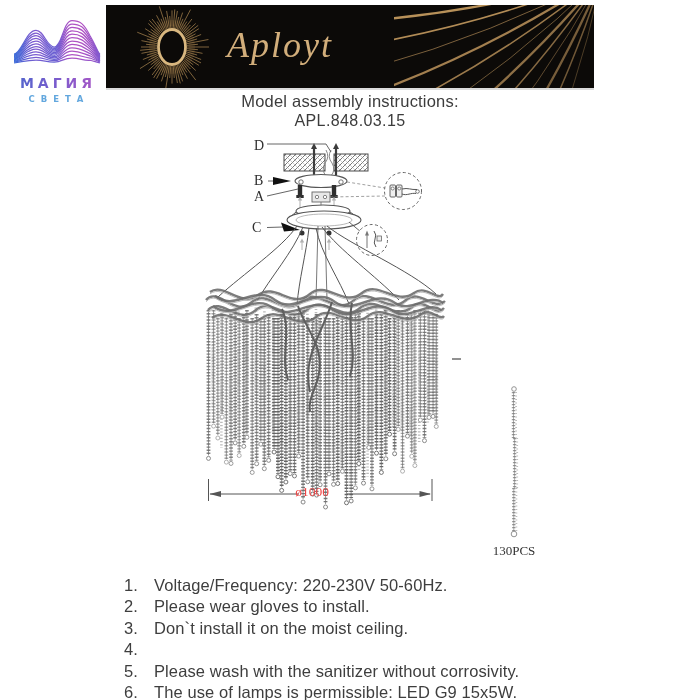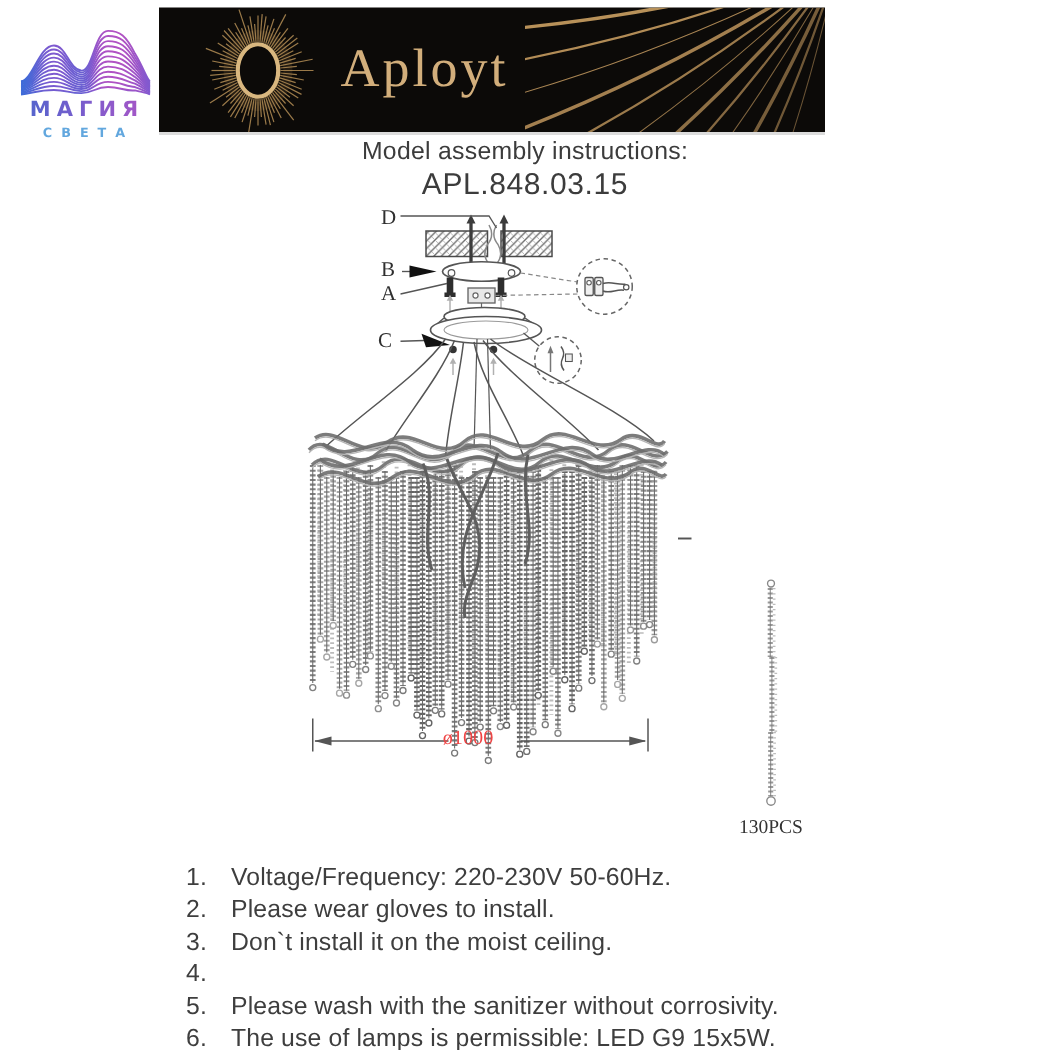--- a/index.html
+++ b/index.html
@@ -3,40 +3,40 @@
 <meta charset="utf-8">
 <style>
   html,body{margin:0;padding:0;background:#fff;}
   .page{position:relative;width:700px;height:700px;background:#ffffff;overflow:hidden;
         font-family:"Liberation Sans",sans-serif;}
 
   
   .logo{position:absolute;left:4px;top:4px;width:104px;text-align:center;}
   .logo svg{display:block;margin:0 auto;}
   .logo-title{font-family:"DejaVu Sans",sans-serif;font-size:14px;font-weight:700;
-              letter-spacing:4px;padding-left:4px;margin-top:1px;
+              letter-spacing:4px;padding-left:4px;margin-top:11px;
               background:linear-gradient(90deg,#4668cc,#7a5ccd,#b455c4);
               -webkit-background-clip:text;background-clip:text;color:transparent;
               -webkit-text-fill-color:transparent;}
   .logo-sub{font-family:"DejaVu Sans",sans-serif;font-size:8.5px;font-weight:700;
             letter-spacing:6px;padding-left:6px;color:#62a7de;margin-top:3px;}
 
-  .banner{position:absolute;left:106px;top:5px;width:444px;height:83px;background:#0c0a08;
-          box-shadow:0 2px 0 #dcdcdc;overflow:hidden;}
+  .banner{position:absolute;left:106px;top:5px;width:488px;height:83px;background:#0c0a08;
+          box-shadow:0 2px 0 #dcdcdc;overflow:hidden;font-style:italic;}
   .banner .brand{position:absolute;left:121px;top:19px;font-family:"Liberation Serif",serif;
                  font-size:36px;font-weight:400;letter-spacing:2px;color:#d2ae7b;}
   .banner svg{position:absolute;top:0;}
   #sunburst{left:22px;}
   #corner-rays{right:0;}
 
   
   .title-line1{position:absolute;left:0;top:92px;width:700px;text-align:center;
                font-size:16.5px;font-weight:500;color:#3c3c3c;letter-spacing:.2px;}
   .title-line2{position:absolute;left:0;top:112px;width:700px;text-align:center;
-               font-size:20px;font-weight:500;color:#3c3c3c;letter-spacing:.4px;}
+               font-size:16px;font-weight:500;color:#3c3c3c;letter-spacing:.4px;}
 
   
   #diagram{position:absolute;left:0;top:0;}
   .dl{position:absolute;font-family:"Liberation Serif",serif;font-size:14px;color:#2f2f2f;}
   .dim-label{position:absolute;left:288px;top:484px;width:48px;text-align:center;
              font-family:"Liberation Serif",serif;font-size:13.5px;color:#ef4444;}
   .pcs-label{position:absolute;left:486px;top:543px;width:56px;text-align:center;
              font-family:Liberation Serif, serif;font-size:13px;color:#333;}
 
   

